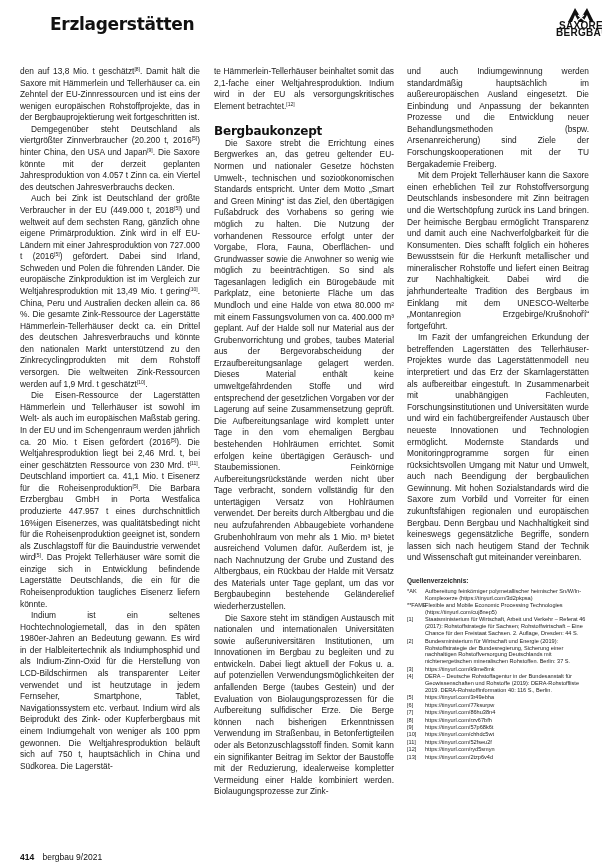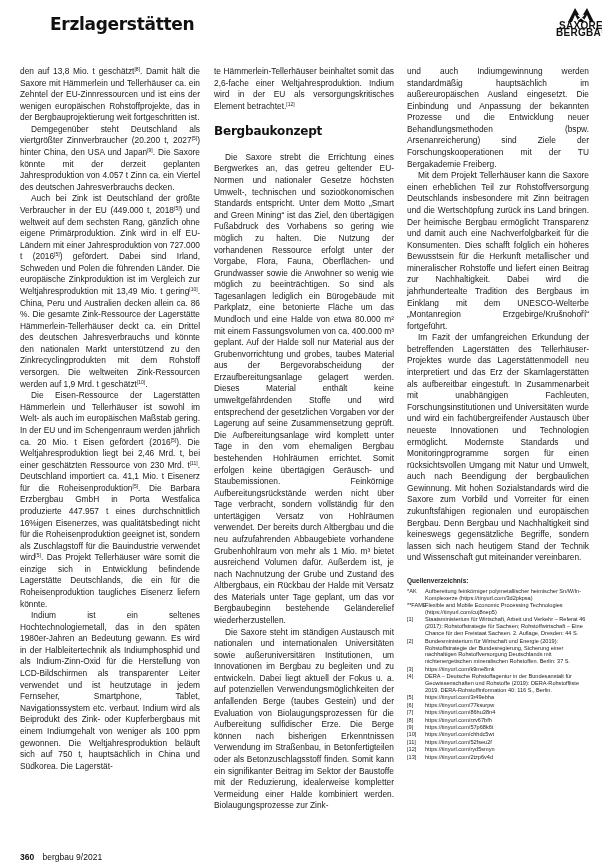--- a/index.html
+++ b/index.html
@@ -14,21 +14,21 @@
                line-height: 7px; color: #111; letter-spacing: 0.3px; }
   .col { position: absolute; top: 66px; width: 180px; font-size: 8.35px; line-height: 11.58px;
          text-align: justify; hyphens: manual; }
   .col1 { left: 20px; }
   .col2 { left: 214px; }
   .col3 { left: 407px; width: 182px; }
   .col p { margin: 0; text-indent: 11px; }
   .col p.noindent { text-indent: 0; }
   sup { font-size: 5px; line-height: 0; vertical-align: 3px; }
   .section-heading { font-family: "DejaVu Sans", sans-serif; font-weight: bold; font-size: 12px;
-                     margin: 14px 0 14px 0; color: #111; text-indent: 0; letter-spacing: -0.2px; }
+                     margin: 14px 0 0 0; color: #111; text-indent: 0; letter-spacing: -0.2px; }
   .refs { margin-top: 14px; font-size: 5.6px; line-height: 6.9px; color: #222; }
   .refs-title { font-weight: bold; font-size: 6.5px; margin-bottom: 3px; }
   .ref { display: flex; margin-bottom: 0.5px; }
   .ref-num { width: 18px; flex: none; }
   .ref-text { flex: 1; text-align: left; }
   .footer { position: absolute; left: 20px; top: 852px; font-size: 8.5px; color: #111; }
   .footer .page-num { font-weight: bold; margin-right: 6px; }
 </style>
 </head>
 <body>
@@ -40,29 +40,29 @@
       <path d="M0 16 L7 2 L13 12 L19 2 L26 16 L22 16 L19 9 L15 16 L11 16 L7 9 L4 16 Z" fill="#111"></path>
       <path d="M10 14 L16 9 M16 14 L10 9" stroke="#fff" stroke-width="1.2"></path>
     </svg>
     <div class="logo-text">SAXORE</div>
     <div class="logo-text">BERGBAU</div>
   </div>
 </div>
 
 <div class="col col1" id="col1">
     <p class="noindent"><span>den auf 13,8 Mio. t geschätzt</span><sup>[8]</sup><span>. Damit hält die Saxore mit Hämmerlein und Tellerhäuser ca. ein Zehntel der EU-Zinnressourcen und ist eins der wenigen europäischen Rohstoffprojekte, das in der Bergbauprojektierung weit fortgeschritten ist.</span></p>
-    <p><span>Demgegenüber steht Deutschland als viertgrößter Zinnverbraucher (20.200 t, 2027</span><sup>[5]</sup><span>) hinter China, den USA und Japan</span><sup>[9]</sup><span>. Die Saxore könnte mit der derzeit geplanten Jahresproduktion von 4.057 t Zinn ca. ein Viertel des deutschen Jahresverbrauchs decken.</span></p>
+    <p><span>Demgegenüber steht Deutschland als viertgrößter Zinnverbraucher (20.200 t, 2016</span><sup>[5]</sup><span>) hinter China, den USA und Japan</span><sup>[9]</sup><span>. Die Saxore könnte mit der derzeit geplanten Jahresproduktion von 4.057 t Zinn ca. ein Viertel des deutschen Jahresverbrauchs decken.</span></p>
     <p><span>Auch bei Zink ist Deutschland der größte Verbraucher in der EU (449.000 t, 2018</span><sup>[5]</sup><span>) und weltweit auf dem sechsten Rang, gänzlich ohne eigene Primärproduktion. Zink wird in elf EU-Ländern mit einer Jahresproduktion von 727.000 t (2016</span><sup>[5]</sup><span>) gefördert. Dabei sind Irland, Schweden und Polen die führenden Länder. Die europäische Zinkproduktion ist im Vergleich zur Weltjahresproduktion mit 13,49 Mio. t gering</span><sup>[10]</sup><span>. China, Peru und Australien decken allein ca. 86 %. Die gesamte Zink-Ressource der Lagerstätte Hämmerlein-Tellerhäuser deckt ca. ein Drittel des deutschen Jahresverbrauchs und könnte den nationalen Markt unterstützend zu den Zinkrecyclingprodukten mit dem Rohstoff versorgen. Die weltweiten Zink-Ressourcen werden auf 1,9 Mrd. t geschätzt</span><sup>[10]</sup><span>.</span></p>
     <p><span>Die Eisen-Ressource der Lagerstätten Hämmerlein und Tellerhäuser ist sowohl im Welt- als auch im europäischen Maßstab gering. In der EU und im Schengenraum werden jährlich ca. 20 Mio. t Eisen gefördert (2016</span><sup>[5]</sup><span>). Die Weltjahresproduktion liegt bei 2,46 Mrd. t, bei einer geschätzten Ressource von 230 Mrd. t</span><sup>[11]</sup><span>. Deutschland importiert ca. 41,1 Mio. t Eisenerz für die Roheisenproduktion</span><sup>[5]</sup><span>. Die Barbara Erzbergbau GmbH in Porta Westfalica produzierte 447.957 t eines durchschnittlich 16%igen Eisenerzes, was qualitätsbedingt nicht für die Roheisenproduktion geeignet ist, sondern als Zuschlagstoff für die Bauindustrie verwendet wird</span><sup>[5]</sup><span>. Das Projekt Tellerhäuser wäre somit die einzige sich in Entwicklung befindende Lagerstätte Deutschlands, die ein für die Roheisenproduktion taugliches Eisenerz liefern könnte.</span></p>
     <p><span>Indium ist ein seltenes Hochtechnologiemetall, das in den späten 1980er-Jahren an Bedeutung gewann. Es wird in der Halbleitertechnik als Indiumphosphid und als Indium-Zinn-Oxid für die Herstellung von LCD-Bildschirmen als transparenter Leiter verwendet und ist heutzutage in jedem Fernseher, Smartphone, Tablet, Navigationssystem etc. verbaut. Indium wird als Beiprodukt des Zink- oder Kupferbergbaus mit einem Indiumgehalt von weniger als 100 ppm gewonnen. Die Weltjahresproduktion beläuft sich auf 750 t, hauptsächlich in China und Südkorea. Die Lagerstät-</span></p>
   </div>
 
 <div class="col col2">
   <div id="col2-intro">
-      <p class="noindent"><span>te Hämmerlein-Tellerhäuser beinhaltet somit das 2,6-fache einer Weltjahresproduktion. Indium wird in der EU als versorgungskritisches Element betrachtet.</span><sup>[12]</sup><span></span></p>
+      <p class="noindent"><span>te Hämmerlein-Tellerhäuser beinhaltet somit das 2,1-fache einer Weltjahresproduktion. Indium wird in der EU als versorgungskritisches Element betrachtet.</span><sup>[12]</sup><span></span></p>
     </div>
   <div class="section-heading">Bergbaukonzept</div>
   <div id="col2-body">
       <p><span>Die Saxore strebt die Errichtung eines Bergwerkes an, das getreu geltender EU-Normen und nationaler Gesetze höchsten Umwelt-, technischen und sozioökonomischen Standards entspricht. Unter dem Motto „Smart and Green Mining“ ist das Ziel, den übertägigen Fußabdruck des Vorhabens so gering wie möglich zu halten. Die Nutzung der vorhandenen Ressource erfolgt unter der Vorgabe, Flora, Fauna, Oberflächen- und Grundwasser sowie die Anwohner so wenig wie möglich zu beeinträchtigen. So sind als Tagesanlagen lediglich ein Bürogebäude mit Parkplatz, eine betonierte Fläche um das Mundloch und eine Halde von etwa 80.000 m² mit einem Fassungsvolumen von ca. 400.000 m³ geplant. Auf der Halde soll nur Material aus der Grubenvorrichtung und grobes, taubes Material aus der Bergevorabscheidung der Erzaufbereitungsanlage gelagert werden. Dieses Material enthält keine umweltgefährdenden Stoffe und wird entsprechend der gesetzlichen Vorgaben vor der Lagerung auf seine Zusammensetzung geprüft. Die Aufbereitungsanlage wird komplett unter Tage in den vom ehemaligen Bergbau bestehenden Hohlräumen errichtet. Somit erfolgen keine übertägigen Geräusch- und Staubemissionen. Feinkörnige Aufbereitungsrückstände werden nicht über Tage verbracht, sondern vollständig für den untertägigen Versatz von Hohlräumen verwendet. Der bereits durch Altbergbau und die neu aufzufahrenden Abbaugebiete vorhandene Grubenhohlraum von mehr als 1 Mio. m³ bietet ausreichend Volumen dafür. Außerdem ist, je nach Nachnutzung der Grube und Zustand des Altbergbaus, ein Rückbau der Halde mit Versatz des Materials unter Tage geplant, um das vor Bergbaubeginn bestehende Geländerelief wiederherzustellen.</span></p>
       <p><span>Die Saxore steht im ständigen Austausch mit nationalen und internationalen Universitäten sowie außeruniversitären Institutionen, um Innovationen im Bergbau zu begleiten und zu entwickeln. Dabei liegt aktuell der Fokus u. a. auf potenziellen Verwendungsmöglichkeiten der anfallenden Berge (taubes Gestein) und der Evaluation von Biolaugungsprozessen für die Aufbereitung sulfidischer Erze. Die Berge können nach bisherigen Erkenntnissen Verwendung im Straßenbau, in Betonfertigteilen oder als Betonzuschlagsstoff finden. Somit kann ein signifikanter Beitrag im Sektor der Baustoffe mit der Reduzierung, idealerweise kompletter Vermeidung einer Halde kombiniert werden. Biolaugungsprozesse zur Zink-</span></p>
     </div>
 </div>
 
 <div class="col col3">
   <div id="col3-body">
@@ -131,15 +131,15 @@
         </div>
         <div class="ref">
           <span class="ref-num">[13]</span>
           <span class="ref-text">https://tinyurl.com/2tzp6v4d</span>
         </div>
       </div>
   </div>
 </div>
 
 <div class="footer">
-  <span class="page-num">360</span>
+  <span class="page-num">414</span>
   <span>bergbau 9/2021</span>
 </div>
 
 </body></html>

